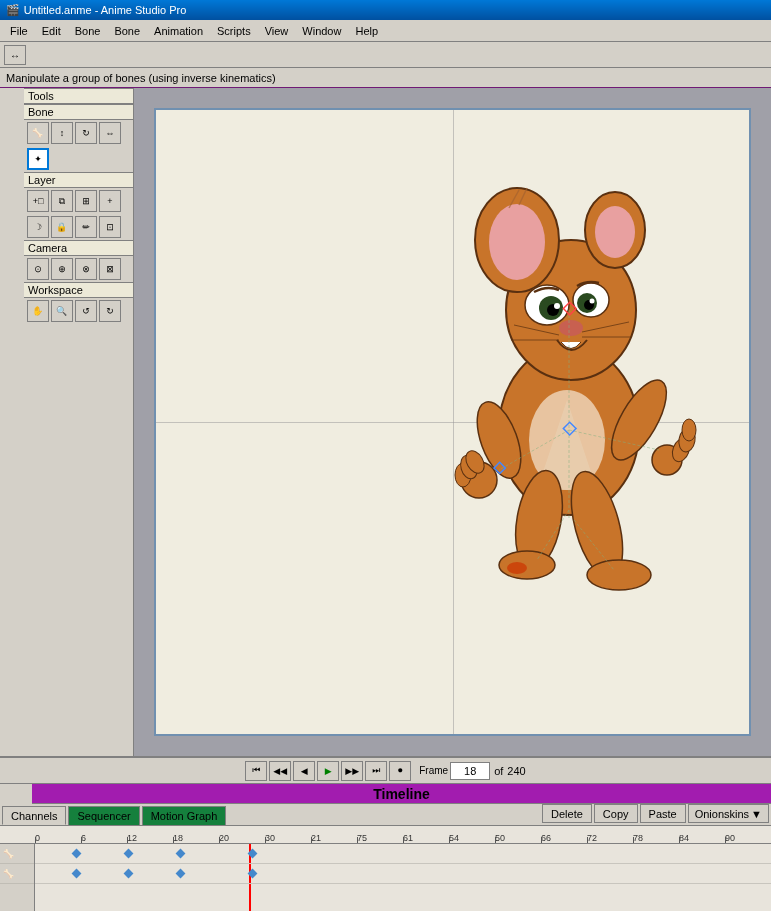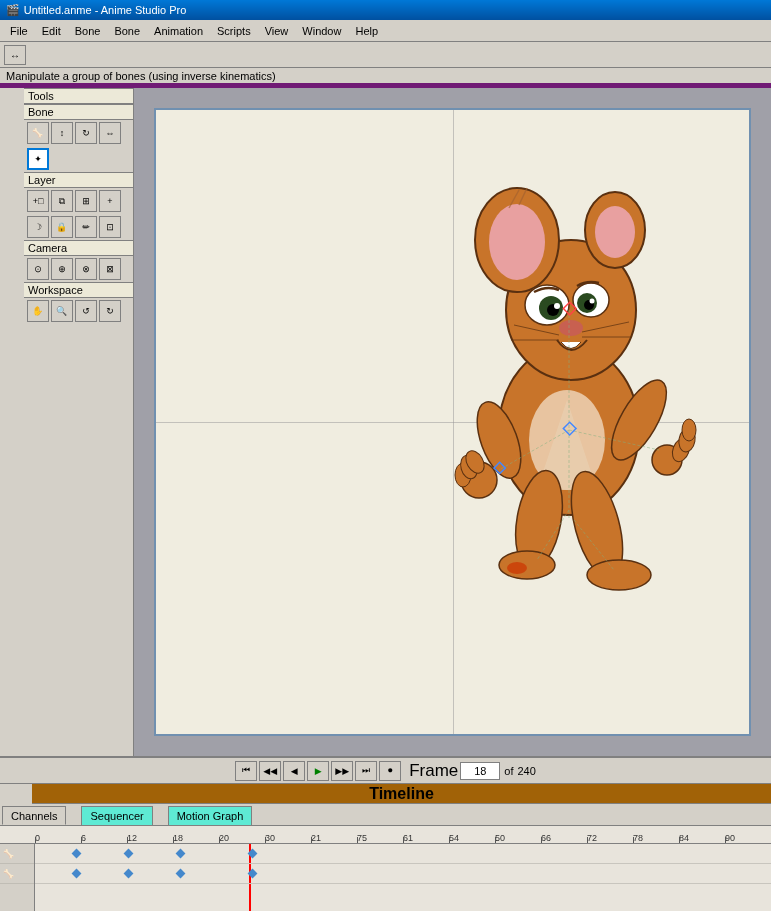--- a/index.html
+++ b/index.html
@@ -54,21 +54,21 @@
       margin-right: 1px;
     }
 
     
     #statusbar {
       background: #d4d0c8;
       height: 20px;
       display: flex;
       align-items: center;
       padding: 2px 6px;
-      border-bottom: 5px solid #701a75;
+      border-bottom: 1px solid #701a75;
       font-size: 11px;
     }
 
     
     #main-layout {
       display: flex;
       height: calc(911px - 20px - 22px - 26px - 20px - 155px);
       padding-left: 24px;
     }
 
@@ -161,57 +161,57 @@
     .play-btn {
       width: 22px; height: 20px;
       background: #d4d0c8;
       border: 1px solid #808080;
       cursor: pointer;
       display: inline-flex;
       align-items: center;
       justify-content: center;
       font-size: 9px;
     }
-    .frame-label { font-size: 17px; margin-left: 6px; }
+    .frame-label { font-size: 10px; margin-left: 6px; }
     .frame-input {
       width: 40px;
       height: 18px;
       border: 1px solid #808080;
       font-size: 11px;
       text-align: center;
       background: white;
     }
     .frame-total { font-size: 11px; margin-left: 2px; }
 
     
     #timeline-label {
       height: 20px;
-      background: #a16207;
+      background: #a21caf;
       display: flex;
       align-items: center;
       justify-content: center;
       border-bottom: 1px solid #808080;
-      font-size: 16px;
+      font-size: 14px;
       font-weight: bold;
       margin-left: 32px;
     }
 
     
     #timeline-tabs {
       height: 22px;
       background: #d4d0c8;
       display: flex;
       align-items: flex-end;
       padding: 0 2px;
       border-bottom: 1px solid #808080;
-      gap: 15px;
+      gap: 2px;
     }
     .timeline-tab {
       padding: 2px 8px;
-      background: #5eead4;
+      background: #15803d;
       border: 1px solid #808080;
       border-bottom: none;
       cursor: pointer;
       font-size: 11px;
       height: 19px;
       display: flex;
       align-items: center;
     }
     .timeline-tab.active {
       background: #d4d0c8;
@@ -527,20 +527,29 @@
     <span class="frame-total">of</span>
     <span class="frame-total">240</span>
   </div>
 
   <div id="timeline-label">Timeline</div>
 
   <div id="timeline-tabs">
     <div class="timeline-tab active">Channels</div>
     <div class="timeline-tab">Sequencer</div>
     <div class="timeline-tab">Motion Graph</div>
+    <div class="timeline-tab-special">
+      <button class="tab-action-btn">Delete</button>
+      <button class="tab-action-btn">Copy</button>
+      <button class="tab-action-btn">Paste</button>
+      <div class="onionskins-btn">
+        <span>Onionskins</span>
+        <span>▼</span>
+      </div>
+    </div>
   </div>
 
   <div id="timeline-ruler">
     <span class="ruler-mark">0</span>
     <span class="ruler-mark">6</span>
     <span class="ruler-mark">12</span>
     <span class="ruler-mark">18</span>
     <span class="ruler-mark">20</span>
     <span class="ruler-mark">30</span>
     <span class="ruler-mark">21</span>

